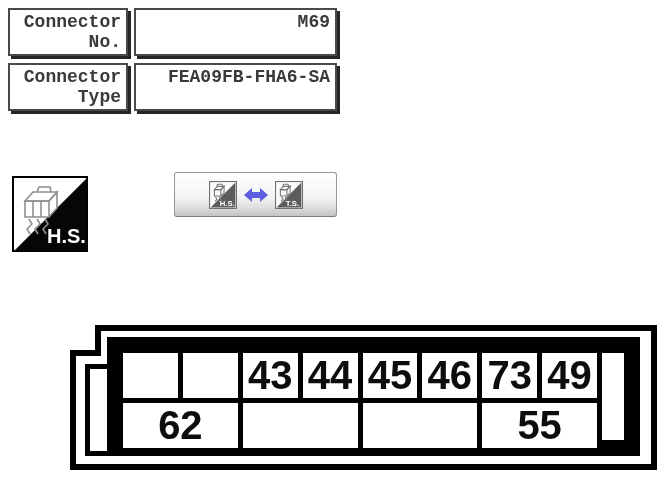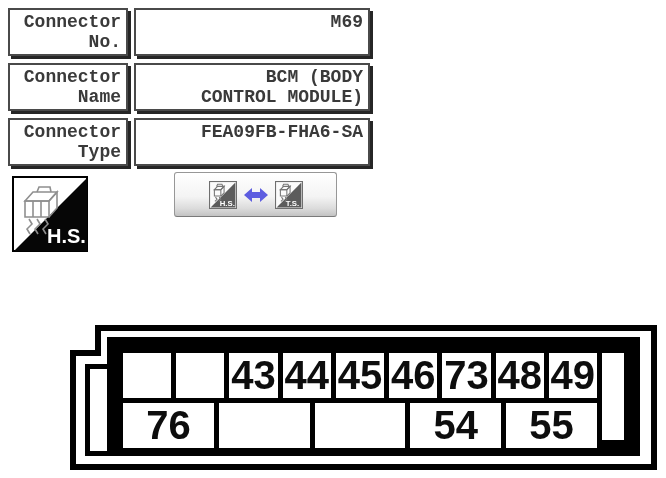--- a/index.html
+++ b/index.html
@@ -20,21 +20,21 @@
     min-height: 48px;
     font-family: Liberation Mono, monospace;
     font-weight: bold;
     font-size: 18px;
     line-height: 20px;
     color: #3a3a3a;
     white-space: pre-line;
     text-align: right;
   }
   .cell.label { width: 120px; }
-  .cell.value { width: 236px; }
+  .cell.value { width: 203px; }
 
   
   .hs-badge { position: absolute; left: 12px; top: 176px; }
   .toggle-btn {
     position: absolute; left: 174px; top: 172px; width: 163px; height: 45px;
     border: 1px solid #979797; border-bottom-color: #7a7a7a; border-radius: 3px;
     background: linear-gradient(#ffffff 0%, #f4f4f4 55%, #dcdcdc 82%, #c3c3c3 100%);
     display: flex; align-items: center; justify-content: center; gap: 6px;
     cursor: pointer;
   }
@@ -62,25 +62,20 @@
 </style>
 </head>
 <body>
 
 <div class="stage">
 
   <div class="info-table">
     <div class="info-row">
       <div class="cell label">Connector No.</div>
       <div class="cell value">M69</div>
-    </div>
-    <div class="info-row">
-      <div class="cell label">Connector Name</div>
-      <div class="cell value">BCM (BODY
-CONTROL MODULE)</div>
     </div>
     <div class="info-row">
       <div class="cell label">Connector Type</div>
       <div class="cell value">FEA09FB-FHA6-SA</div>
     </div>
   </div>
 
   <svg class="hs-badge" width="76" height="76" viewBox="0 0 76 76">
     <rect x="1" y="1" width="74" height="74" fill="#ffffff" stroke="#000000" stroke-width="2"></rect>
     <polygon points="2,75 75,2 75,75" fill="#060606"></polygon>
@@ -137,28 +132,26 @@
     <div class="pin-grid">
       <div class="pin-main">
         <div class="pin-row">
           <div class="pin-cell"></div>
           <div class="pin-cell"></div>
           <div class="pin-cell">43</div>
           <div class="pin-cell">44</div>
           <div class="pin-cell">45</div>
           <div class="pin-cell">46</div>
           <div class="pin-cell">73</div>
-          <div class="pin-cell">48</div>
           <div class="pin-cell">49</div>
         </div>
         <div class="pin-row">
-          <div class="pin-cell">76</div>
+          <div class="pin-cell">62</div>
           <div class="pin-cell"></div>
           <div class="pin-cell"></div>
-          <div class="pin-cell">54</div>
           <div class="pin-cell">55</div>
         </div>
       </div>
       <div class="right-slot"></div>
     </div>
   </div>
 
 </div>
 
 </body></html>

